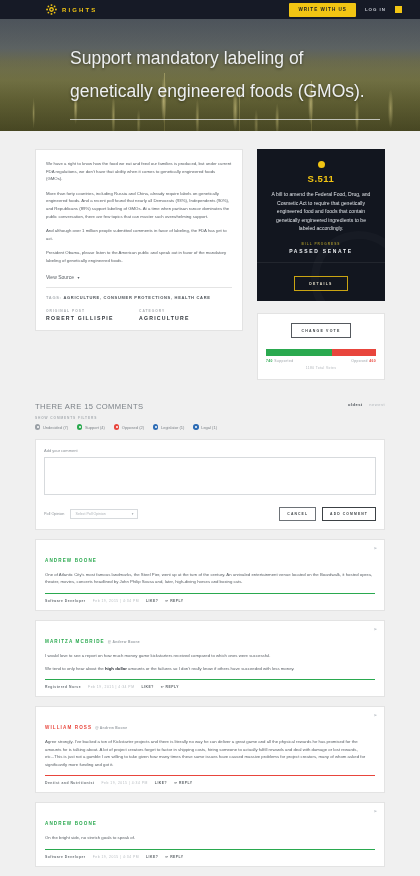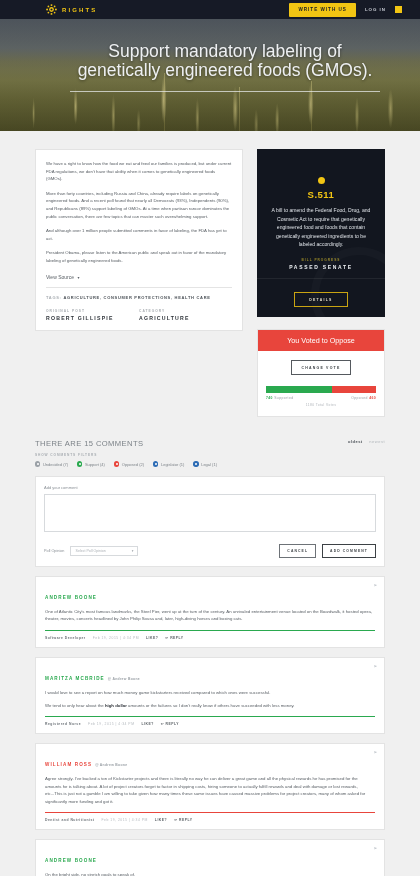--- a/index.html
+++ b/index.html
@@ -56,23 +56,22 @@
       radial-gradient(ellipse 3px 22px at 61% 94%, rgba(166,158,98,.55), transparent 70%);
   }
   .hero-stalk {
     position:absolute; bottom:0; width:1px;
     background:linear-gradient(180deg, rgba(190,182,118,.55), rgba(120,114,60,.5));
   }
   .hero-inner {
     position: relative; z-index: 2; padding: 23px 40px 0 70px;
   }
   .hero-title {
-    color: #eef0f2; font-size: 17.5px; line-height: 19px; font-weight: normal;
+    color: #eef0f2; font-size: 17.5px; line-height: 33px; font-weight: normal;
     text-shadow: 0 1px 3px rgba(0,0,0,.45);
-    text-align: center;
   }
   .hero-rule { margin-top: 11px; height: 1px; background: rgba(235,238,240,.72); }
 
   
   .body-wrap { background: #f0f0f0; padding: 18px 0 0; }
   .container { width: 350px; margin: 0 auto; display: flex; gap: 14px; align-items: flex-start; }
   .col-main { width: 208px; }
   .col-side { width: 128px; }
 
   
@@ -91,21 +90,21 @@
   .tags-label { color: #a9aeb3; font-weight: bold; }
   .tags-list { color: #4a5056; font-weight: bold; }
   .meta-row { display: flex; margin-top: 9px; }
   .meta-col { width: 50%; }
   .meta-k { font-size: 3.3px; color: #a9aeb3; letter-spacing: 1px; font-weight: bold; margin-bottom: 2.5px; }
   .meta-v { font-size: 5.2px; color: #2f343a; letter-spacing: 1.2px; font-weight: bold; }
 
   
   .bill-card {
     background: #12161f; position: relative; overflow: hidden;
-    padding: 28px 10px 0; text-align: center;
+    padding: 12px 10px 0; text-align: center;
   }
   .bill-card::after {
     content:""; position:absolute; right:-22px; bottom:-26px; width:80px; height:80px;
     border-radius:50%; border: 8px solid rgba(255,255,255,.022);
   }
   .bill-sun { width: 7px; height: 7px; border-radius: 50%; background: #f2c513; margin: 0 auto 5px; }
   .bill-number { color: #f2c513; font-size: 9.5px; font-weight: bold; letter-spacing: .5px; margin-bottom: 6px; }
   .bill-desc { color: #dfe3e8; font-size: 5.1px; line-height: 8.6px; padding: 0 4px; }
   .bill-progress-k { color: #9a8a28; font-size: 3.2px; font-weight: bold; letter-spacing: 1px; margin-top: 9px; }
   .bill-progress-v { color: #eceff2; font-size: 5px; font-weight: bold; letter-spacing: 1.7px; margin-top: 2px; }
@@ -279,21 +278,20 @@
           <div class="bill-desc">A bill to amend the Federal Food, Drug, and Cosmetic Act to require that genetically engineered food and foods that contain genetically engineered ingredients to be labeled accordingly.</div>
           <div class="bill-progress-k">BILL PROGRESS</div>
           <div class="bill-progress-v">PASSED SENATE</div>
           <div class="bill-divider"></div>
           <div class="bill-details-wrap">
             <button class="btn-details">DETAILS</button>
           </div>
         </div>
 
         <div class="vote-card">
-          <div class="vote-head">You Voted to Oppose</div>
           <div class="vote-body">
             <button class="btn-change">CHANGE VOTE</button>
             <div class="vote-bar">
               <div class="sup" id="vote-sup" style="width: 60%;"></div>
               <div class="opp" id="vote-opp" style="width: 40%;"></div>
             </div>
             <div class="vote-stats">
               <span>
                 <span class="pct-green">740</span>
                 <span class="lbl-grey">Supported</span>

